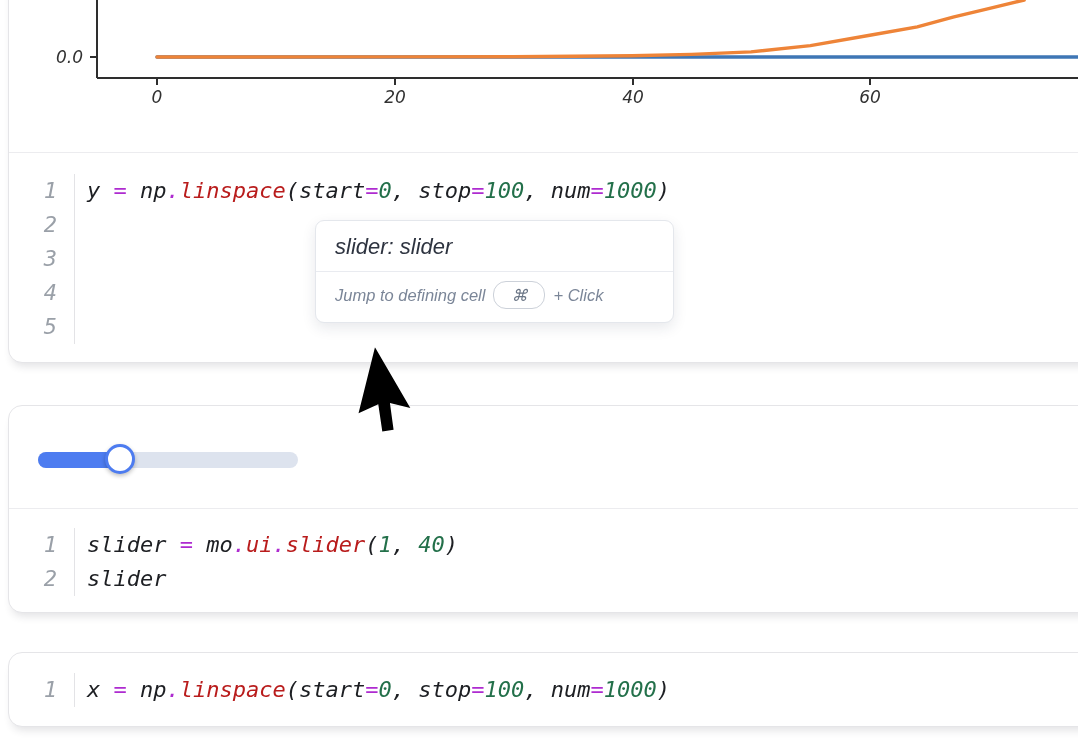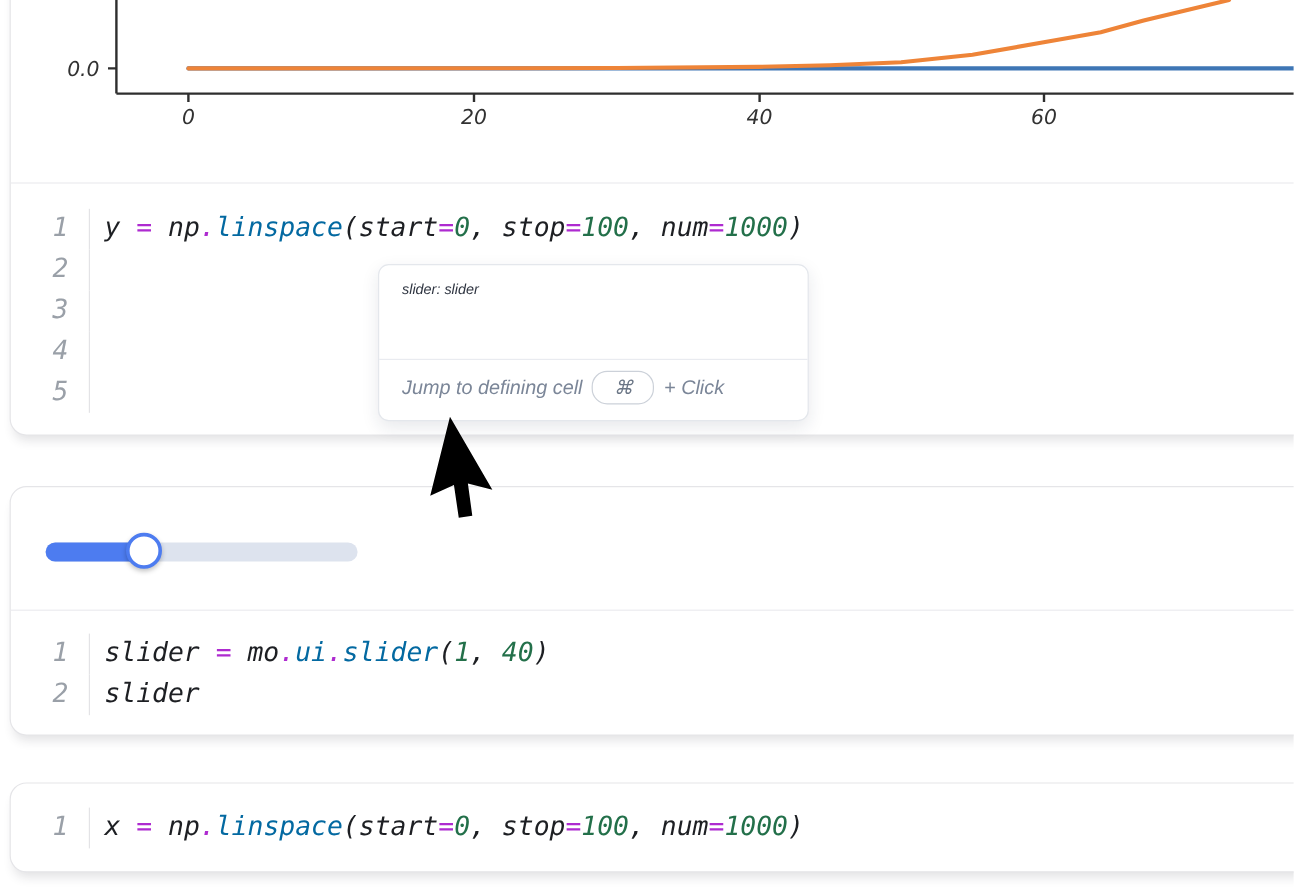--- a/index.html
+++ b/index.html
@@ -25,38 +25,38 @@
   .codearea-2{padding:19px 0 16px;}
   .codearea-3{padding:20px 0 19px;}
 
   .code-line{display:flex;align-items:stretch;line-height:34px;
     font-family:"DejaVu Sans Mono","Liberation Mono",monospace;font-size:22px;}
   .ln{width:66px;flex:0 0 66px;text-align:right;padding-right:17px;box-sizing:border-box;
     color:#9aa0a8;border-right:1px solid #e3e3e6;user-select:none;}
   .lc{padding-left:12px;white-space:pre;color:#1d1f23;}
   .tok-v{color:#1d1f23;}
   .tok-o{color:#ae2bd0;}
-  .tok-f{color:#0369a1;text-align:right;}
+  .tok-f{color:#b91c1c;text-align:right;}
   .tok-n{color:#23704a;}
   .tok-u{color:#1d1f23;border-bottom:4px solid #bad0e2;padding-bottom:0px;}
 
   
   .slider-track{position:absolute;left:29px;top:46px;width:260px;height:16px;
     border-radius:8px;background:#dde3ee;}
   .slider-fill{position:absolute;left:0;top:0;height:16px;border-radius:8px;background:#4d7cf0;}
   .slider-thumb{position:absolute;top:-8px;width:30px;height:30px;box-sizing:border-box;
     border-radius:50%;background:#fff;border:3px solid #4d7cf0;
     box-shadow:0 2px 4px rgba(0,0,0,.25);}
 
   
   .tooltip{position:absolute;left:315px;top:220px;width:357px;z-index:10;background:#fff;
     border:1px solid #e4e7ec;border-radius:9px;box-shadow:0 5px 14px rgba(30,40,70,.10);}
-  .tt-title{padding:13px 19px 11px;font-size:12px;color:#2e3440;}
+  .tt-title{padding:13px 19px 11px;font-size:22px;color:#2e3440;}
   .tt-foot{display:flex;align-items:center;gap:8px;padding:9px 19px 13px;
-    border-top:1px solid #e9ebf0;color:#7b8698;font-size:16.5px;margin-top:40px;}
+    border-top:1px solid #e9ebf0;color:#7b8698;font-size:16.5px;}
   .pill{display:inline-flex;align-items:center;justify-content:center;
     min-width:28px;padding:1px 11px;height:24px;border:1.5px solid #ccd1d9;
     border-radius:13px;color:#6b7686;font-size:16px;background:#fff;}
 
   
   .cursor{position:absolute;left:374px;top:347px;z-index:20;
     transform:rotate(14deg);transform-origin:0 0;}
 
   
   .ticklabel{font-family:"DejaVu Sans","Liberation Sans",sans-serif;font-size:17px;fill:#323232;}

